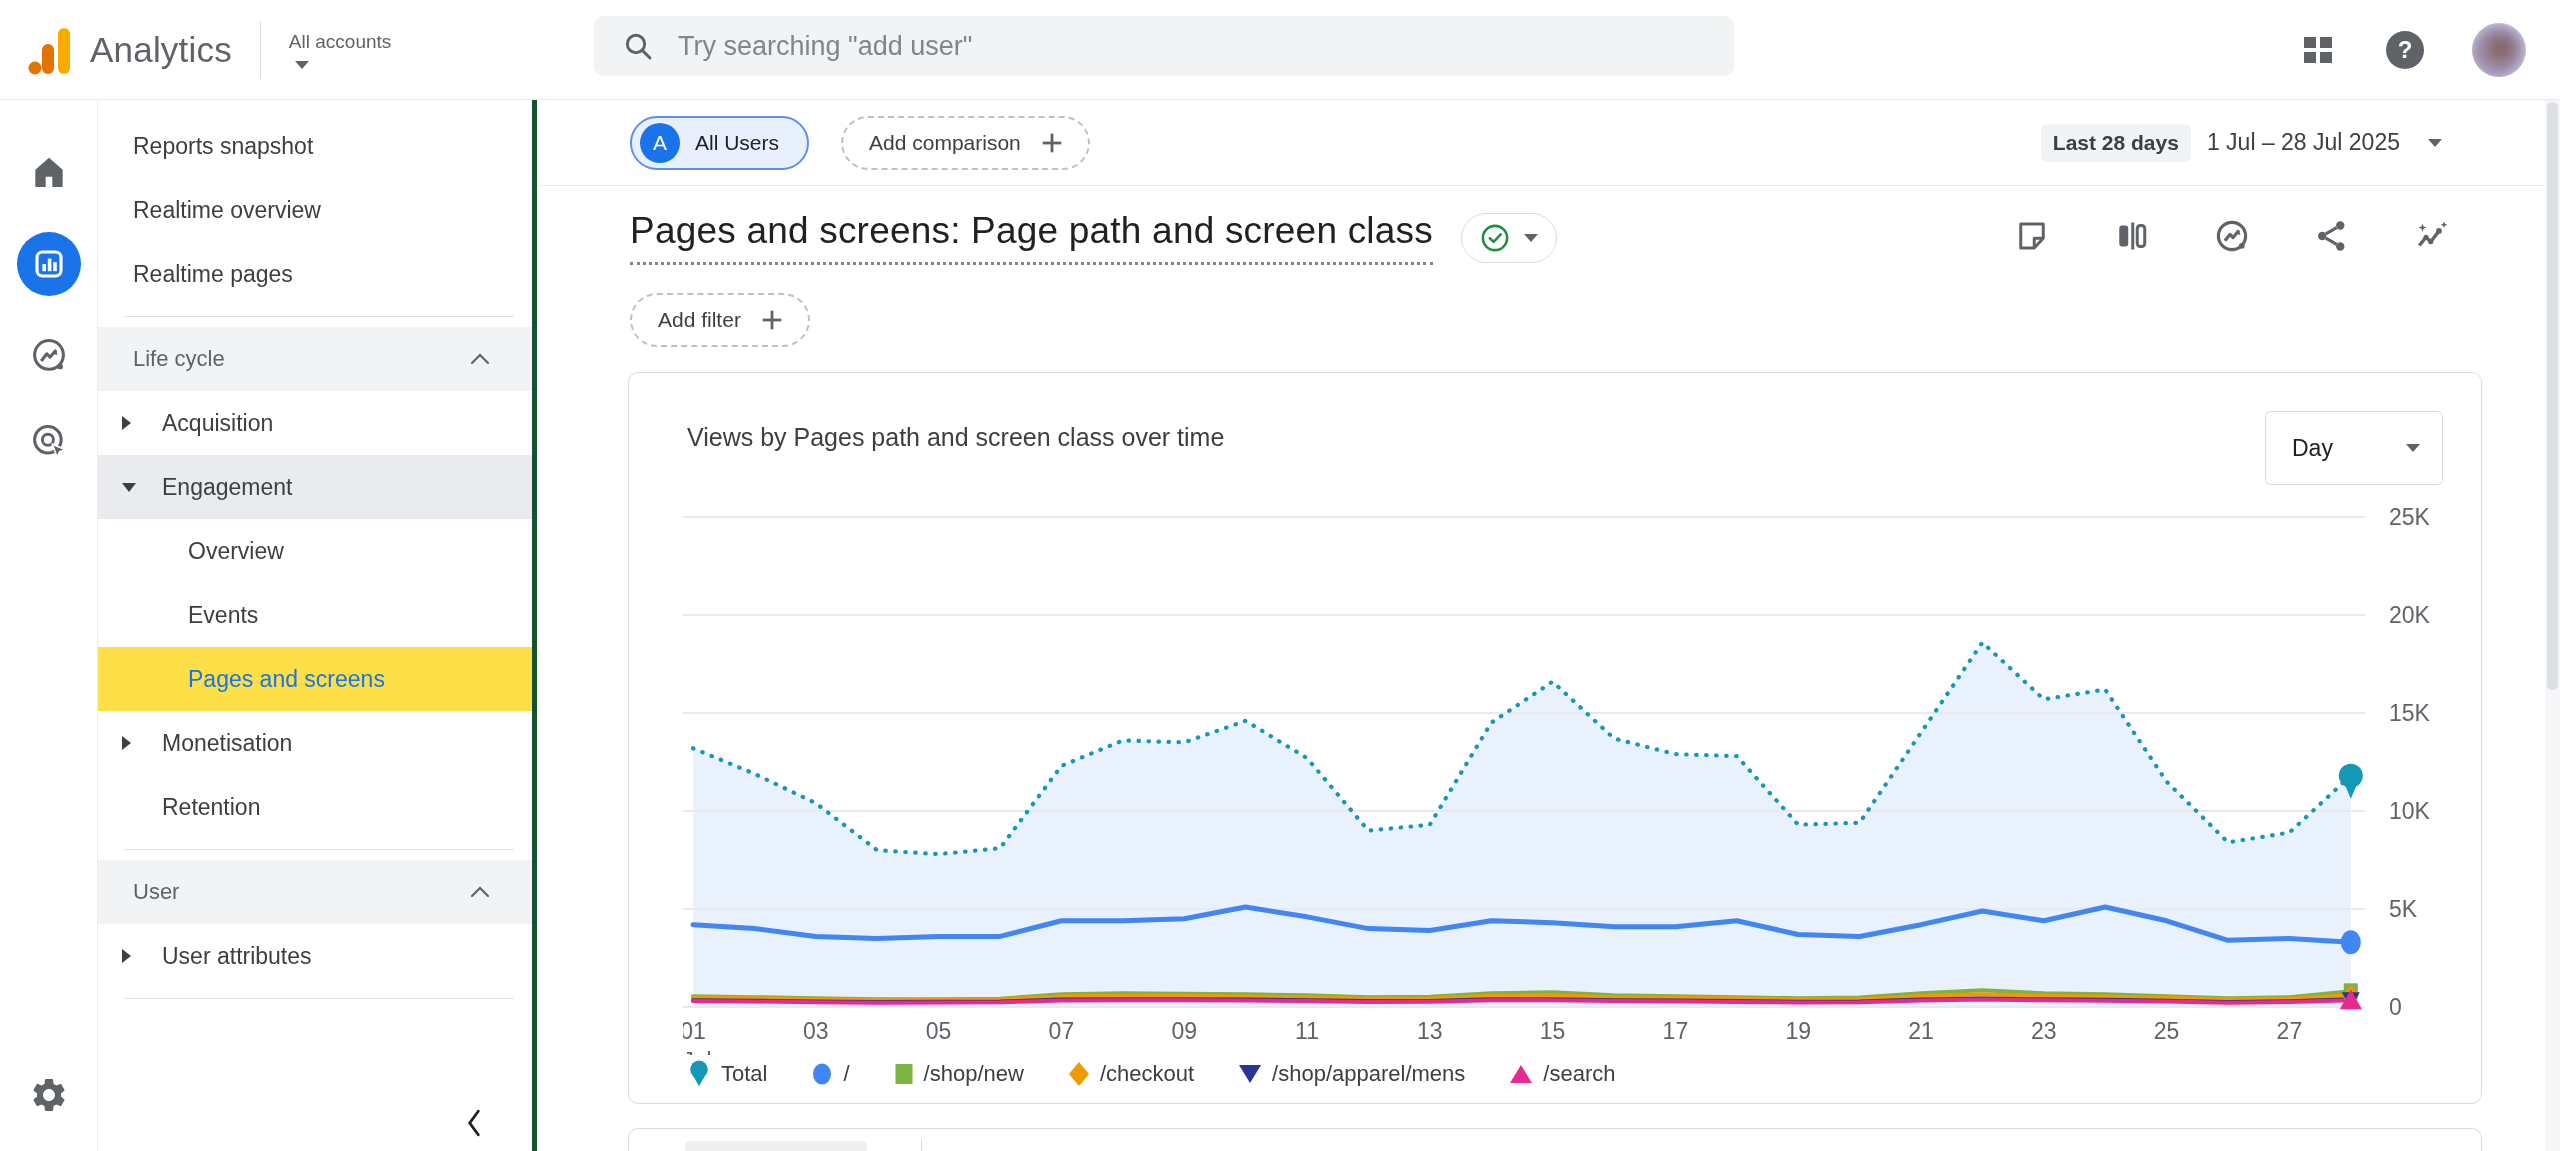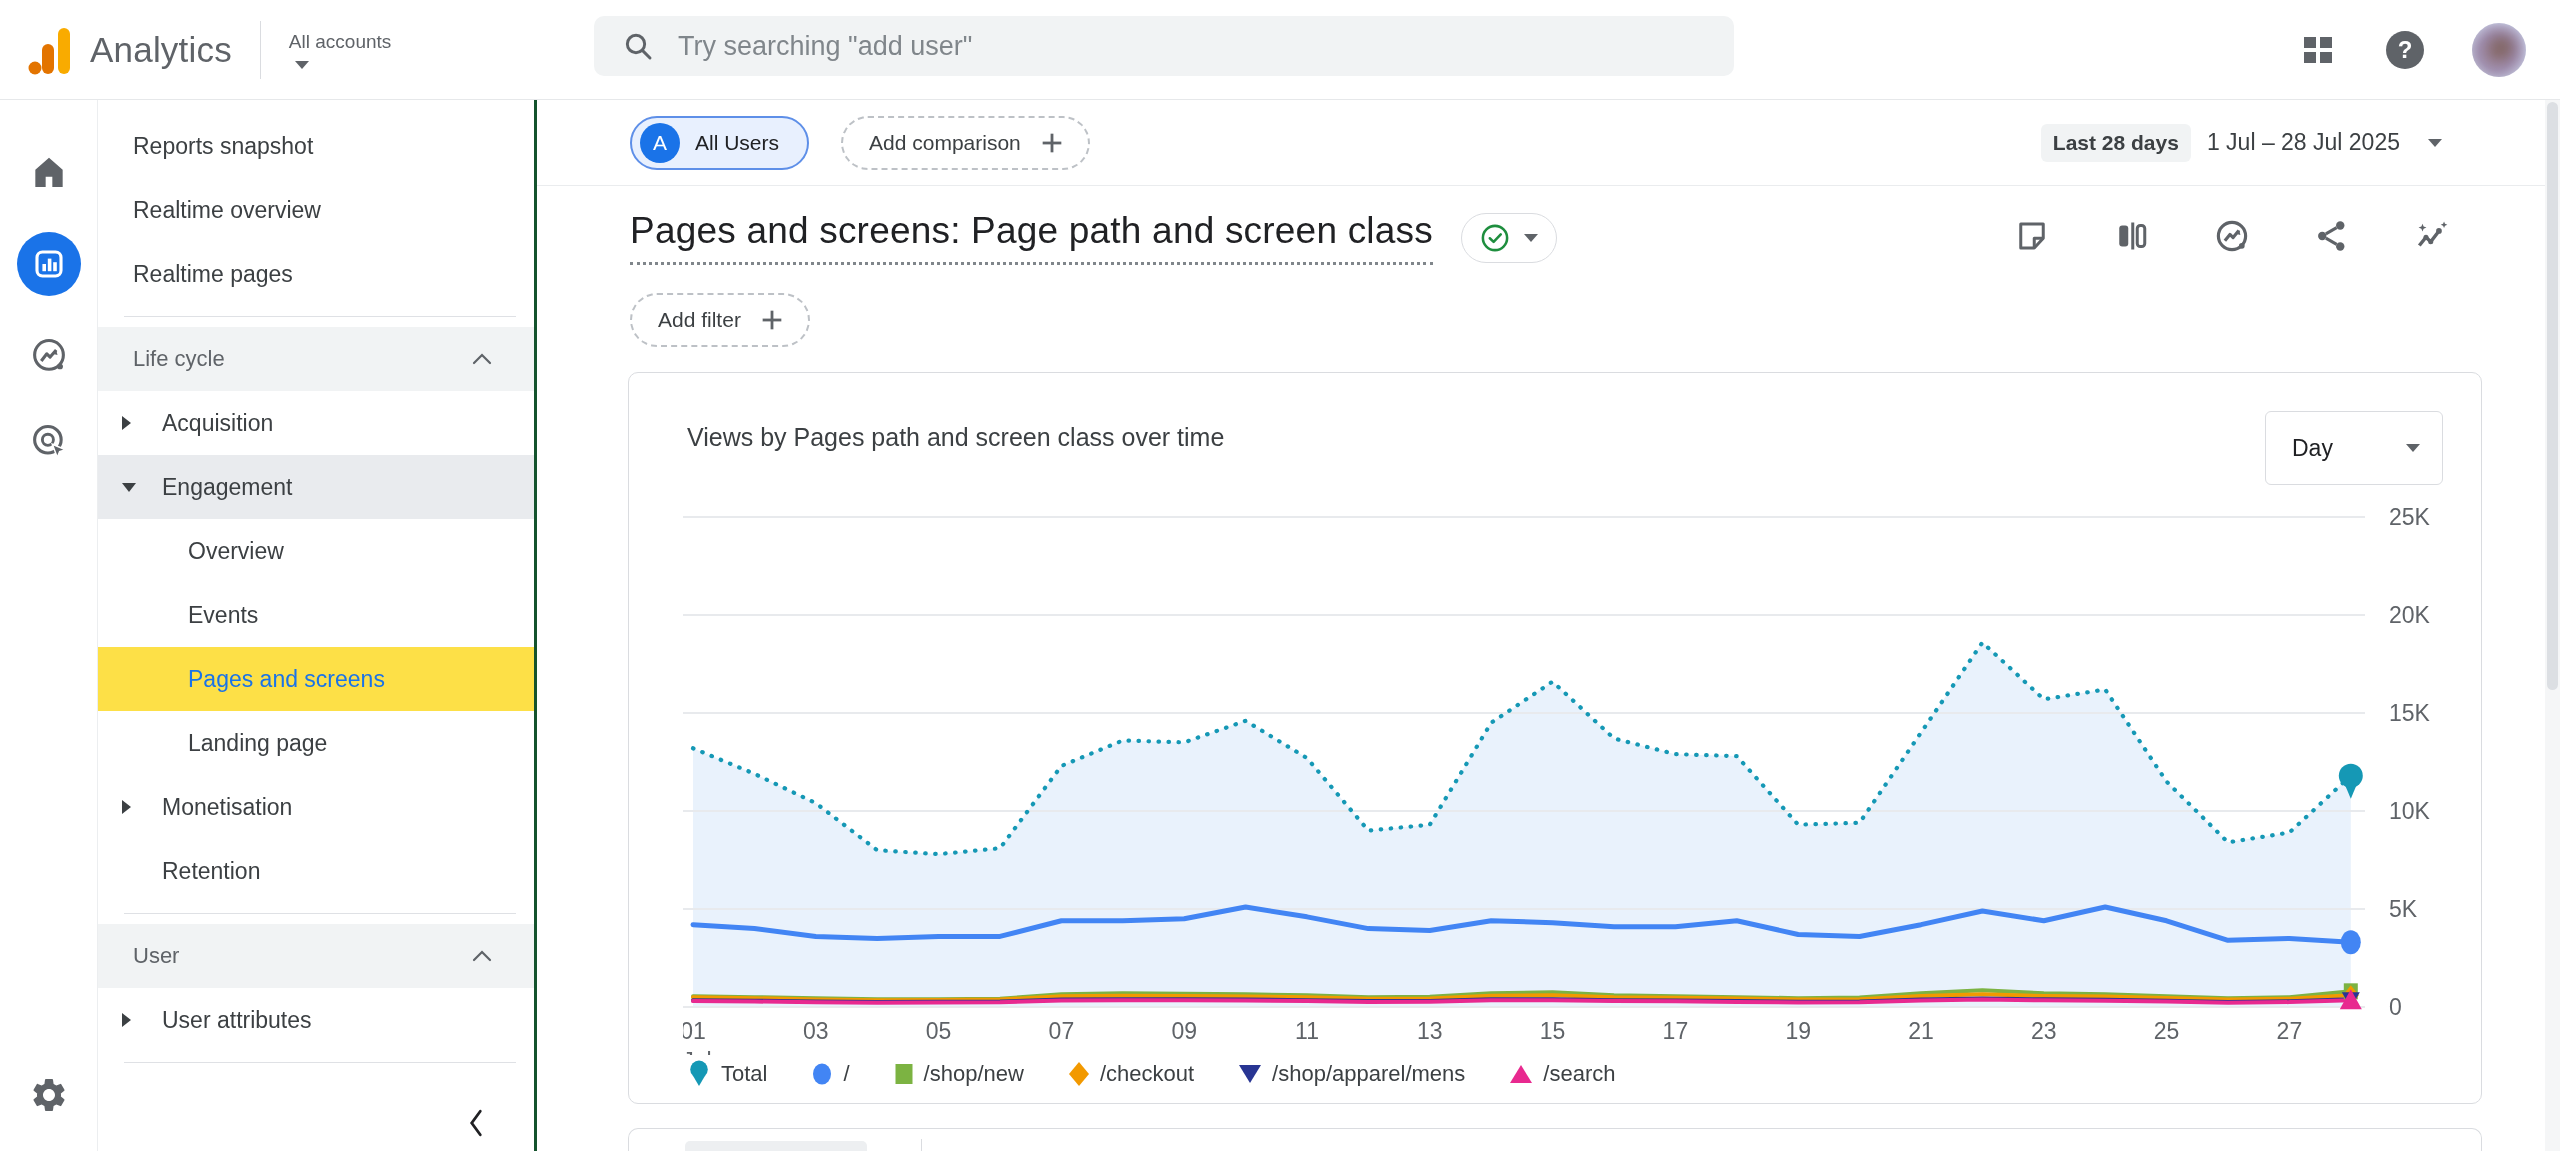--- a/index.html
+++ b/index.html
@@ -33,21 +33,21 @@
           border-right:1px solid #ECEEF0; display:flex; flex-direction:column; align-items:center; }
   .rail-item { width:64px; height:64px; display:flex; align-items:center; justify-content:center; border-radius:50%; }
   .rail-item.home { margin-top:40px; }
   .rail-item.reports { margin-top:28px; background:#1A73E8; }
   .rail-item.explore { margin-top:28px; }
   .rail-item.adverts { margin-top:22px; }
   .rail-item.settings { position:absolute; bottom:24px; }
 
   
   .sidebar { position:absolute; left:98px; top:100px; bottom:0; width:439px; background:#fff;
-             border-right:3px solid #14532d; padding-top:14px; font-size:23px; color:#3C4043; }
+             border-right:5px solid #14532d; padding-top:14px; font-size:23px; color:#3C4043; }
   .side-item { height:64px; display:flex; align-items:center; padding-left:35px; }
   .side-parent { height:64px; display:flex; align-items:center; padding-left:24px; }
   .side-parent .arr { width:40px; display:flex; align-items:center; }
   .side-child { height:64px; display:flex; align-items:center; padding-left:90px; }
   .row-gray { background:#E9EBEE; }
   .row-selected { background:#fde047; color:#1A73E8; }
   .side-header { height:64px; background:#F1F3F4; color:#5F6368; font-size:22px;
                  display:flex; align-items:center; justify-content:space-between; padding:0 42px 0 35px; }
   .side-div { border-top:1px solid #DFE1E5; margin:10px 18px 10px 26px; }
   .tri-right { width:0; height:0; border-top:7px solid transparent; border-bottom:7px solid transparent;
@@ -213,23 +213,20 @@
         <span>Engagement</span>
       </div>
       <div class="side-child">
         <span>Overview</span>
       </div>
       <div class="side-child">
         <span>Events</span>
       </div>
       <div class="side-child row-selected">
         <span>Pages and screens</span>
-      </div>
-      <div class="side-child">
-        <span>Landing page</span>
       </div>
       <div class="side-parent">
         <span class="arr">
           <span class="tri-right"></span>
         </span>
         <span>Monetisation</span>
       </div>
       <div class="side-parent">
         <span class="arr"></span>
         <span>Retention</span>

